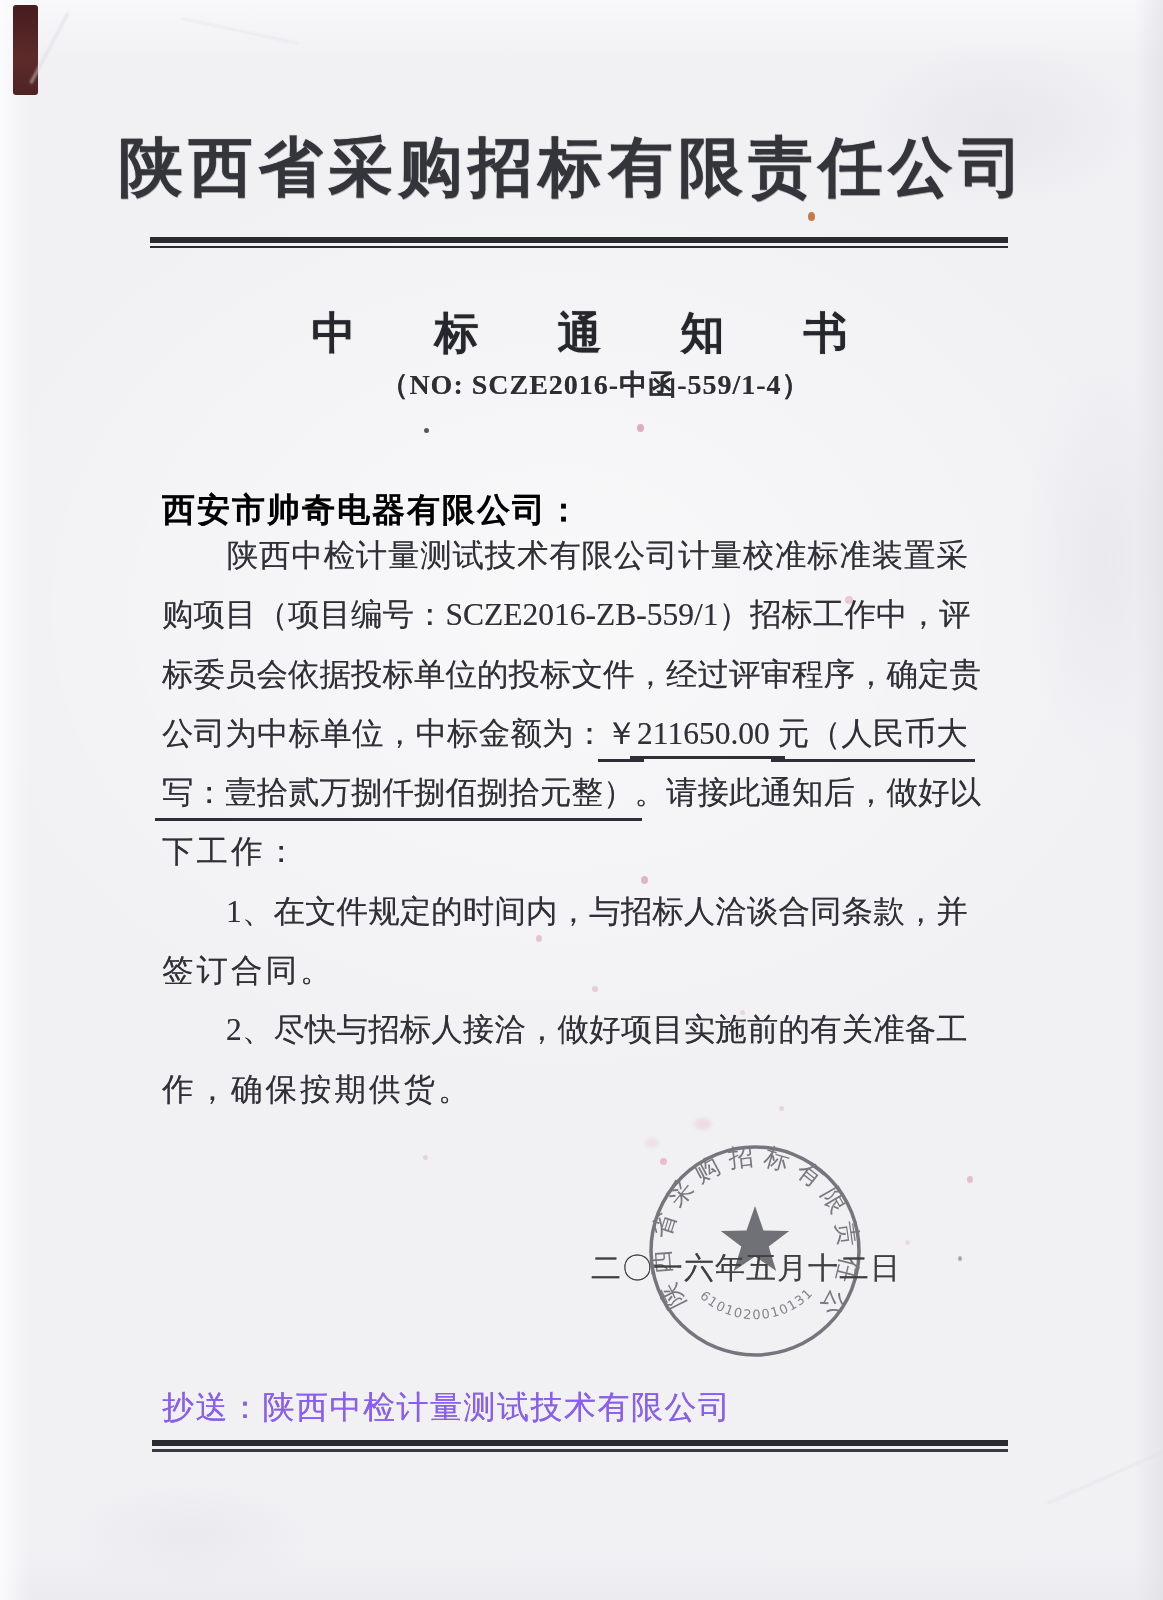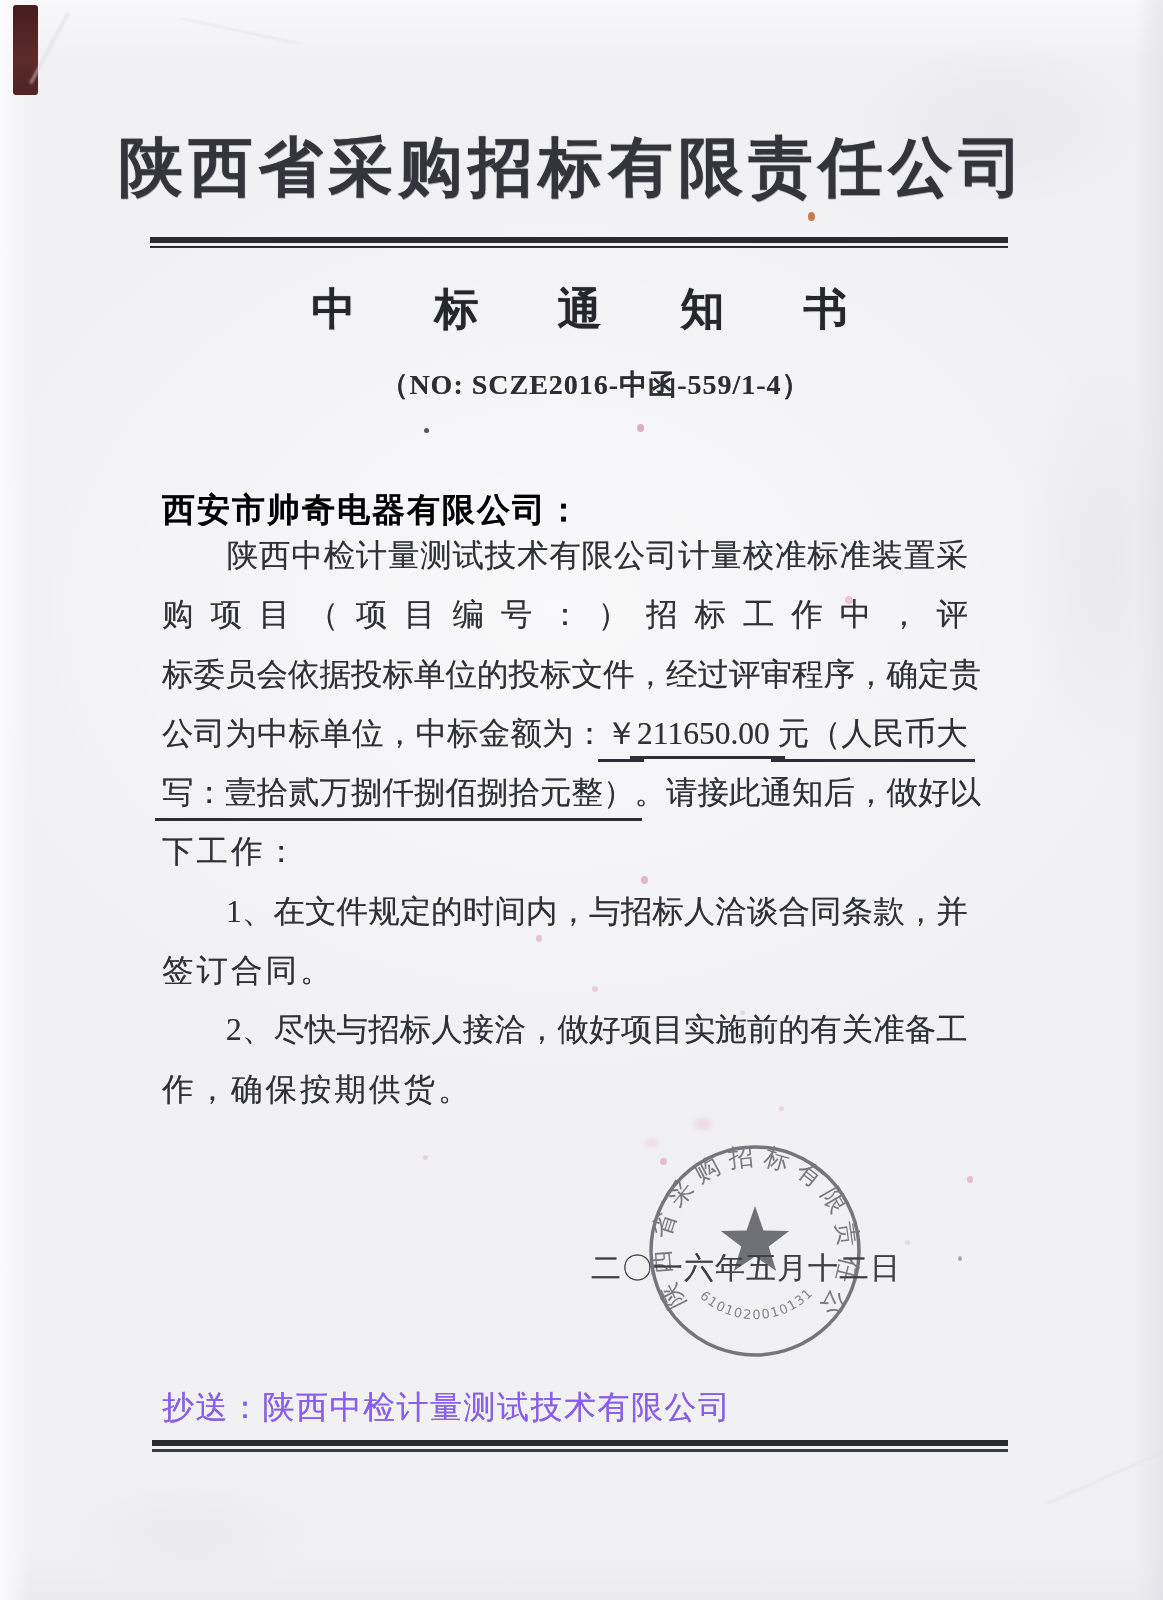--- a/index.html
+++ b/index.html
@@ -32,21 +32,21 @@
     position:absolute;left:0;top:124px;width:1163px;text-align:center;
     font-size:64px;letter-spacing:6px;padding-right:16px;box-sizing:border-box;
     color:#34343b;font-weight:600;
     text-shadow:0 0 1px rgba(52,52,59,.7), 0.5px 0.5px 0 rgba(52,52,59,.35);
   }
   .rule-top{
     position:absolute;left:150px;top:237px;width:858px;height:3px;
     border-top:6px solid #2a2a31;border-bottom:2px solid #2a2a31;
   }
   .doc-title{
-    position:absolute;left:0;top:280px;width:1163px;text-align:center;
+    position:absolute;left:0;top:304px;width:1163px;text-align:center;
     font-size:44px;font-weight:bold;letter-spacing:34px;padding-left:30px;box-sizing:border-box;
     color:#26262d;text-shadow:0 0 1px rgba(38,38,45,.6);
   }
   .doc-number{
     position:absolute;left:0;top:366px;width:1163px;text-align:center;
     font-size:28px;font-weight:600;letter-spacing:1px;color:#2d2d34;
     text-shadow:0 0 .5px rgba(45,45,52,.6);
     margin-left:14px;
   }
 
@@ -152,20 +152,21 @@
     <div class="bline stretch">
       <span class="ch">购</span>
       <span class="ch">项</span>
       <span class="ch">目</span>
       <span class="ch">（</span>
       <span class="ch">项</span>
       <span class="ch">目</span>
       <span class="ch">编</span>
       <span class="ch">号</span>
       <span class="ch">：</span>
+      <span class="ch">SCZE2016-ZB-559/1</span>
       <span class="ch">）</span>
       <span class="ch">招</span>
       <span class="ch">标</span>
       <span class="ch">工</span>
       <span class="ch">作</span>
       <span class="ch">中</span>
       <span class="ch">，</span>
       <span class="ch">评</span>
     </div>
     <div class="bline stretch">

